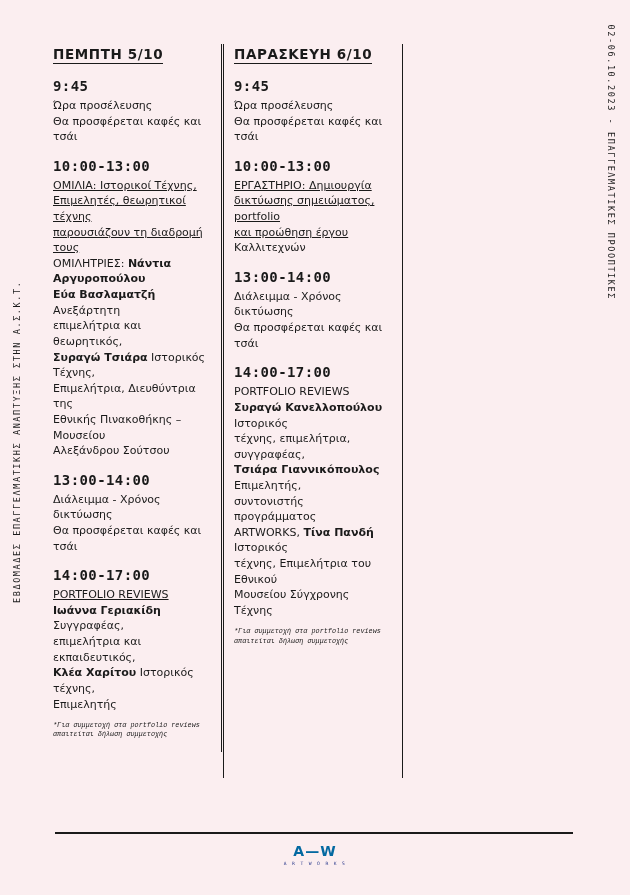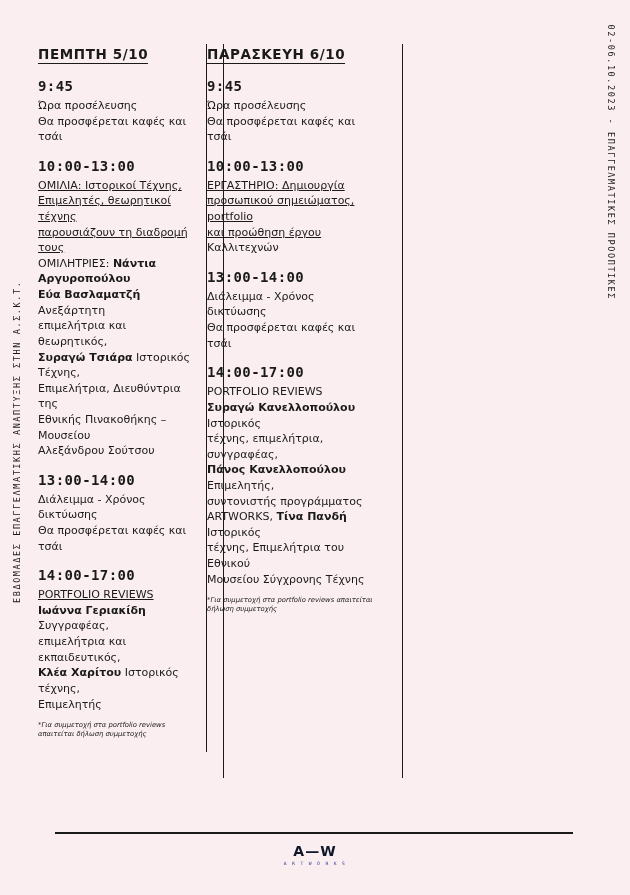--- a/index.html
+++ b/index.html
@@ -35,34 +35,35 @@
     right: 14px;
     top: 300px;
     transform-origin: right top;
     transform: rotate(90deg);
     text-align: left;
   }
 
   
   .columns {
     position: absolute;
-    left: 38px;
+    left: 53px;
     top: 44px;
     width: 355px;
     display: flex;
   }
   .col {
     box-sizing: border-box;
   }
   .col-1 {
     width: 168px;
     padding-right: 12px;
   }
   .col-2 {
     width: 178px;
+    padding-left: 12px;
     border-left: 1px solid #1a1a1a;
     padding-right: 10px;
   }
   .col-2::after {
     content: "";
   }
   
   #right-rule {
     position: absolute;
     left: 402px;
@@ -110,20 +111,21 @@
     text-decoration: underline;
   }
   .line b {
     font-weight: bold;
   }
   .note {
     font-size: 6.8px;
     font-style: italic;
     line-height: 1.35;
     margin-top: 9px;
+    font-family: Liberation Mono, monospace;
   }
 
   
   #footer-rule {
     position: absolute;
     left: 55px;
     top: 832px;
     width: 518px;
     border-top: 2px solid #1a1a1a;
   }
@@ -132,21 +134,21 @@
     left: 0;
     right: 0;
     top: 844px;
     text-align: center;
   }
   .logo-mark {
     font-family: "DejaVu Sans", "Liberation Sans", sans-serif;
     font-weight: bold;
     font-size: 14px;
     letter-spacing: 1px;
-    color: #0f172a;
+    color: #0369a1;
     line-height: 1;
   }
   .logo-sub {
     font-family: "DejaVu Sans Mono", "Liberation Mono", monospace;
     font-size: 4.6px;
     letter-spacing: 1.4px;
     color: #2b3a8c;
     margin-top: 3px;
   }
 </style>
@@ -201,35 +203,35 @@
     <div class="day-title">ΠΑΡΑΣΚΕΥΗ  6/10</div>
     <div id="blocks-1">
         <div class="block">
           <div class="time">9:45</div>
           <p class="line">Ώρα προσέλευσης</p>
           <p class="line">Θα προσφέρεται καφές και τσάι</p>
         </div>
         <div class="block">
           <div class="time">10:00-13:00</div>
           <p class="line u">ΕΡΓΑΣΤΗΡΙΟ: Δημιουργία</p>
-          <p class="line u">προσωπικού σημειώματος, portfolio</p>
+          <p class="line u">δικτύωσης σημειώματος, portfolio</p>
           <p class="line u">και προώθηση έργου</p>
           <p class="line">Καλλιτεχνών</p>
         </div>
         <div class="block">
           <div class="time">13:00-14:00</div>
           <p class="line">Διάλειμμα - Χρόνος δικτύωσης</p>
           <p class="line">Θα προσφέρεται καφές και τσάι</p>
         </div>
         <div class="block">
           <div class="time">14:00-17:00</div>
           <p class="line">PORTFOLIO REVIEWS</p>
           <p class="line"><b>Συραγώ Κανελλοπούλου</b> Ιστορικός</p>
           <p class="line">τέχνης, επιμελήτρια, συγγραφέας,</p>
-          <p class="line"><b>Πάνος Κανελλοπούλου</b> Επιμελητής,</p>
+          <p class="line"><b>Τσιάρα Γιαννικόπουλος</b> Επιμελητής,</p>
           <p class="line">συντονιστής προγράμματος</p>
           <p class="line">ARTWORKS, <b>Τίνα Πανδή</b> Ιστορικός</p>
           <p class="line">τέχνης, Επιμελήτρια του Εθνικού</p>
           <p class="line">Μουσείου Σύγχρονης Τέχνης</p>
           <div class="note">*Για συμμετοχή στα portfolio reviews απαιτείται δήλωση συμμετοχής</div>
         </div>
       </div>
   </div>
 </div>
 

